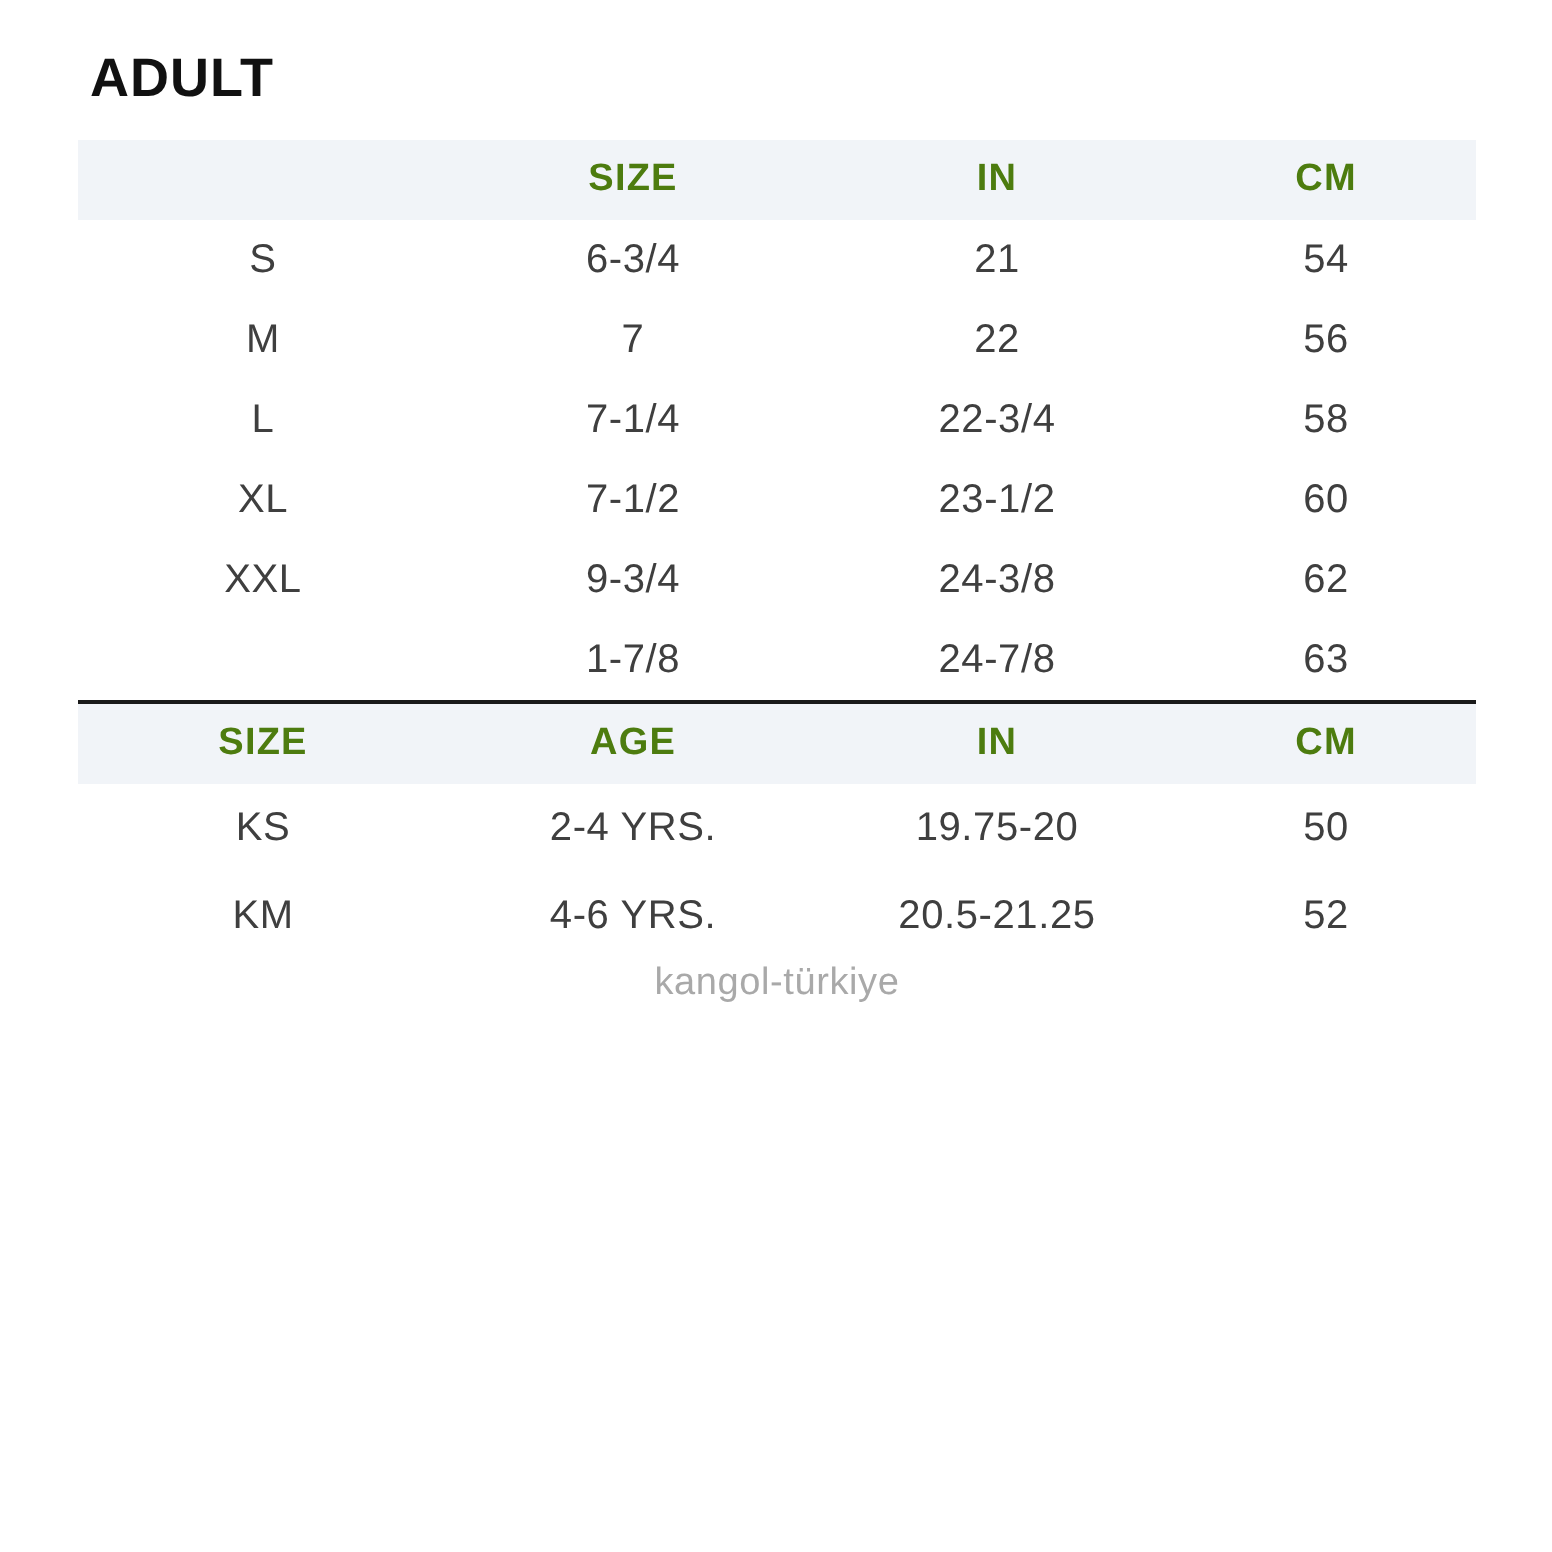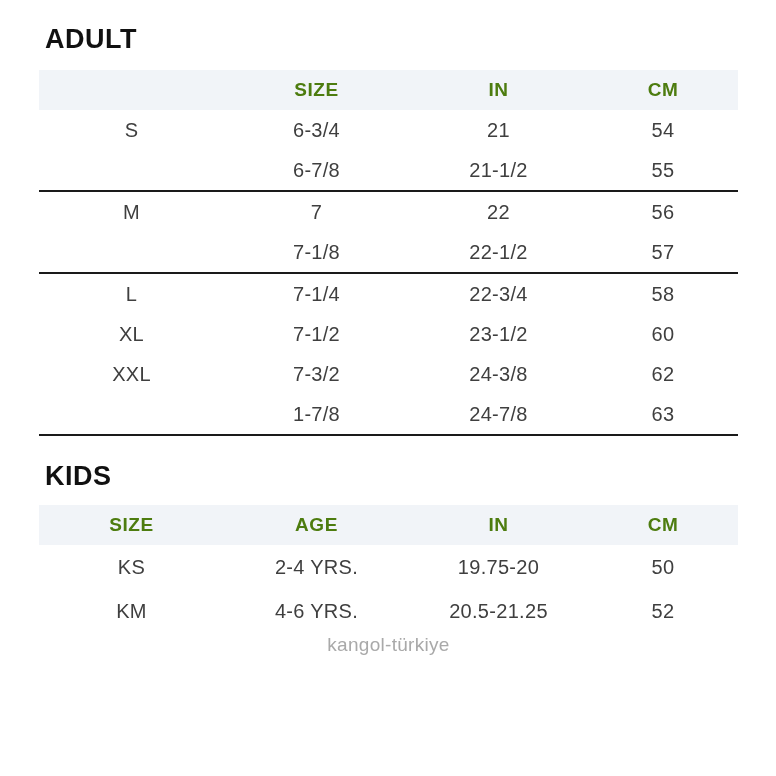--- a/index.html
+++ b/index.html
@@ -105,66 +105,53 @@
         <th>CM</th>
       </tr>
     </thead>
     <tbody>
       <tr>
         <td class="size-label">S</td>
         <td>6-3/4</td>
         <td>21</td>
         <td>54</td>
       </tr>
-      <tr class="group-end">
-        <td></td>
-        <td>6-7/8</td>
-        <td>21-1/2</td>
-        <td>55</td>
-      </tr>
       <tr>
         <td class="size-label">M</td>
         <td>7</td>
         <td>22</td>
         <td>56</td>
-      </tr>
-      <tr class="group-end">
-        <td></td>
-        <td>7-1/8</td>
-        <td>22-1/2</td>
-        <td>57</td>
       </tr>
       <tr>
         <td class="size-label">L</td>
         <td>7-1/4</td>
         <td>22-3/4</td>
         <td>58</td>
       </tr>
       <tr>
         <td class="size-label">XL</td>
         <td>7-1/2</td>
         <td>23-1/2</td>
         <td>60</td>
       </tr>
       <tr>
         <td class="size-label">XXL</td>
-        <td>7-3/2</td>
+        <td>9-3/4</td>
         <td>24-3/8</td>
         <td>62</td>
       </tr>
       <tr class="group-end">
         <td></td>
         <td>1-7/8</td>
         <td>24-7/8</td>
         <td>63</td>
       </tr>
     </tbody>
   </table>
 
-  <h2 class="section-heading kids">KIDS</h2>
 
   <table class="size-table kids-table">
     <colgroup>
         <col class="c1">
         <col class="c2">
         <col class="c3">
         <col class="c4">
       </colgroup>
     <thead>
       <tr>

